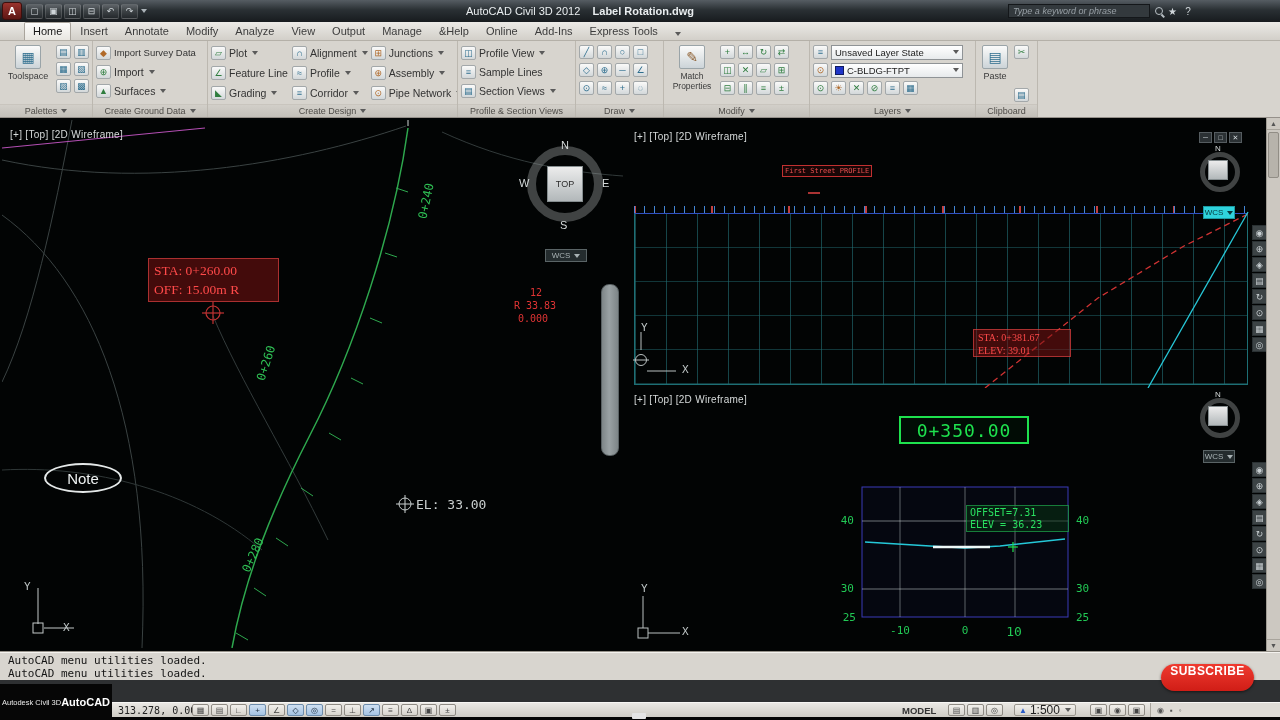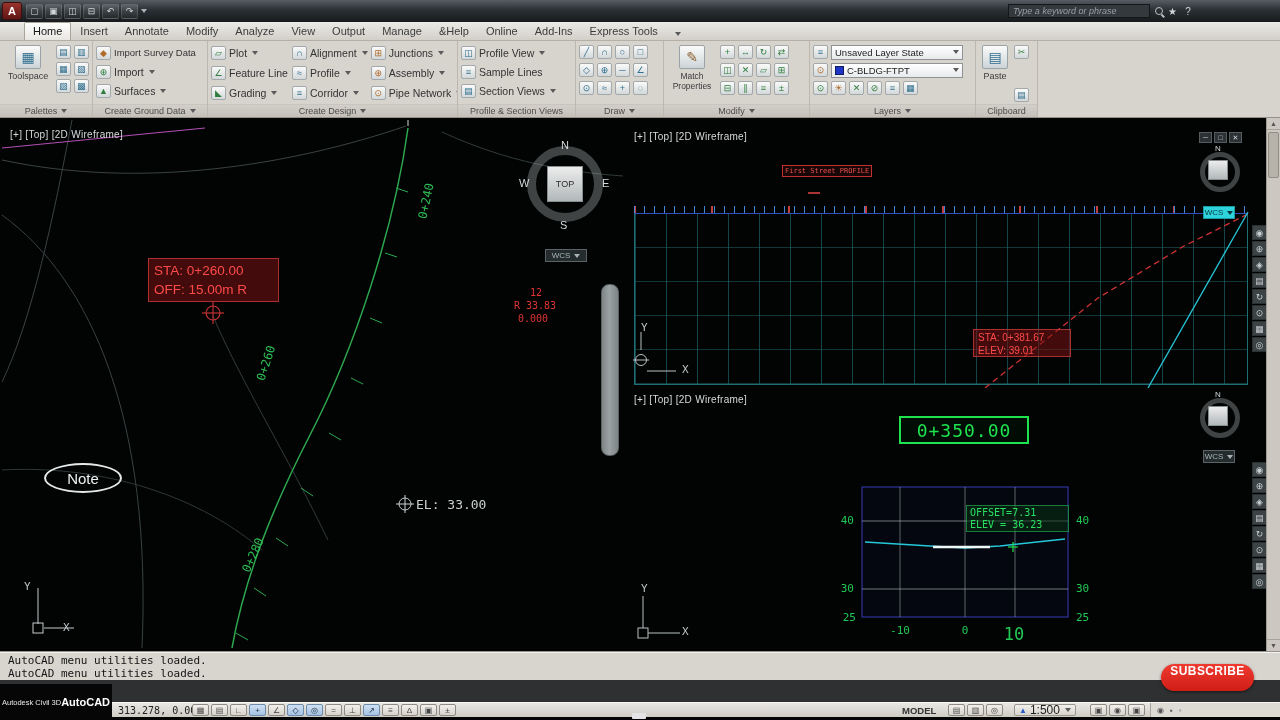--- a/index.html
+++ b/index.html
@@ -34,21 +34,21 @@
 .rrow{display:flex;align-items:center;gap:3px;height:19px;font-size:10.5px;color:#333;white-space:nowrap}
 .col{display:flex;flex-direction:column;justify-content:space-between;padding:0}
 .drop{height:15px;border:1px solid #8f9396;background:linear-gradient(#fff,#e7eaec);font-size:9.5px;color:#222;display:flex;align-items:center;padding:0 3px;gap:3px;white-space:nowrap}
 .minigrid{display:grid;grid-template-columns:repeat(2,17px);grid-auto-rows:16px;gap:1px;align-content:start;padding-top:2px}
 .grid3x4{display:grid;grid-template-columns:repeat(4,17px);grid-auto-rows:17px;gap:1px;align-content:start;padding-top:2px}
 
 .dwg{left:0;top:118px;width:1280px;height:533px;background:#020404;z-index:1}
 .vp{position:absolute;border:1px solid #3c4242}
 .vp-label{position:absolute;font-size:10px;color:#d7dbdb;letter-spacing:.3px;z-index:5;white-space:nowrap}
 .mono{font-family:"DejaVu Sans Mono",monospace}
-.redlabel{position:absolute;background:rgba(122,18,18,.55);border:1px solid rgba(255,80,80,.55);color:#ff4a4a;font-family:Liberation Sans, sans-serif;z-index:6}
+.redlabel{position:absolute;background:rgba(122,18,18,.55);border:1px solid rgba(255,80,80,.55);color:#ff4a4a;font-family:Liberation Serif, serif;z-index:6}
 .greenlabel{position:absolute;color:#1ee24e;font-family:"DejaVu Sans Mono",monospace;z-index:6}
 .sta-green{color:#2fbf54;font-family:"DejaVu Sans Mono",monospace;font-size:12px;position:absolute;z-index:5;white-space:nowrap}
 .winbtn{position:absolute;width:13px;height:11px;background:#2b3134;border:1px solid #555c60;color:#cfd5d8;font-size:7px;display:flex;align-items:center;justify-content:center;z-index:7}
 .nv{width:15px;height:15px;background:rgba(66,74,77,.9);border:1px solid #2a3133;color:#c7ced1;font-size:9px;display:flex;align-items:center;justify-content:center;margin-bottom:1px}
 .wcsbox{position:absolute;height:13px;border:1px solid #5a6466;background:#242c2e;color:#a8b2b4;font-size:8px;display:flex;align-items:center;justify-content:center;gap:2px;z-index:7}
 .vcube-ring{position:absolute;border-radius:50%;border:9px solid rgba(165,171,171,.38);z-index:6}
 .vcube-face{position:absolute;background:linear-gradient(#ececec,#b2b8ba);border:1px solid #868e90;color:#2c2c2c;display:flex;align-items:center;justify-content:center;z-index:7}
 .vcl{position:absolute;color:#d4d9d9;font-size:11px;z-index:7}
 .axis-letter{position:absolute;color:#bcc3c3;font-size:11px;font-family:"DejaVu Sans Mono",monospace;z-index:5}
 .pgrid{position:absolute;background-image:repeating-linear-gradient(90deg,rgba(32,104,110,.65) 0 1px,transparent 1px 31px),repeating-linear-gradient(0deg,rgba(32,104,110,.5) 0 1px,transparent 1px 34px);border-top:1px solid #3050c0;border-left:1px solid #1d6f75;border-right:1px solid #1d6f75;border-bottom:1px solid #1d6f75;z-index:2}
@@ -72,20 +72,24 @@
 
 <div class="abs titlebar">
   <div class="appbtn">A</div>
   <div class="tb-ic">▢</div>
   <div class="tb-ic">▣</div>
   <div class="tb-ic">◫</div>
   <div class="tb-ic">⊟</div>
   <div class="tb-ic">↶</div>
   <div class="tb-ic">↷</div>
   <span class="caret" style="border-top-color:#aab2b7"></span>
+  <div class="tb-title">
+    <span>AutoCAD Civil 3D 2012</span>&nbsp;&nbsp;&nbsp;
+    <b>Label Rotation.dwg</b>
+  </div>
   <div class="searchwrap">
     <input class="searchbox" placeholder="Type a keyword or phrase" style="">
     <span class="mag"></span>
     <span style="color:#cfd5d9;font-size:10px">★</span>
     <span style="color:#cfd5d9;font-size:10px;width:12px;height:12px;border:1px solid #6b7control3;border-radius:50%;display:inline-flex;align-items:center;justify-content:center">?</span>
   </div>
 </div>
 
 <div class="abs menubar">
   <div class="tab active">Home</div>
@@ -468,21 +472,21 @@
   <div>ELEV = 36.23</div>
 </div>
 <div class="greenlabel" style="left:830px;top:514px;width:24px;text-align:right;font-size:11px;color:#22c955">40</div>
 <div class="greenlabel" style="left:830px;top:582px;width:24px;text-align:right;font-size:11px;color:#22c955">30</div>
 <div class="greenlabel" style="left:832px;top:611px;width:24px;text-align:right;font-size:11px;color:#22c955">25</div>
 <div class="greenlabel" style="left:1076px;top:514px;font-size:11px;color:#22c955">40</div>
 <div class="greenlabel" style="left:1076px;top:582px;font-size:11px;color:#22c955">30</div>
 <div class="greenlabel" style="left:1076px;top:611px;font-size:11px;color:#22c955">25</div>
 <div class="greenlabel" style="left:886px;top:624px;width:28px;text-align:center;font-size:11px;color:#22c955">-10</div>
 <div class="greenlabel" style="left:953px;top:624px;width:24px;text-align:center;font-size:11px;color:#22c955">0</div>
-<div class="greenlabel" style="left:1000px;top:624px;width:28px;text-align:center;font-size:17px;color:#22c955">10</div>
+<div class="greenlabel" style="left:1000px;top:624px;width:28px;text-align:center;font-size:13px;color:#22c955">10</div>
 <div class="vcube-ring" style="left:1200px;top:398px;width:40px;height:40px;border-width:5px"></div>
 <div class="vcube-face" style="left:1208px;top:406px;width:20px;height:20px;font-size:6px"></div>
 <div class="vcl" style="left:1215px;top:390px;font-size:8px">N</div>
 <div class="wcsbox" style="left:1203px;top:450px;width:32px">
     <span>WCS</span>
     <span class="caret" style="border-top-color:#a8b2b4"></span>
   </div>
 <div class="axis-letter" style="left:641px;top:582px">Y</div>
 <div class="axis-letter" style="left:682px;top:625px">X</div>
 

